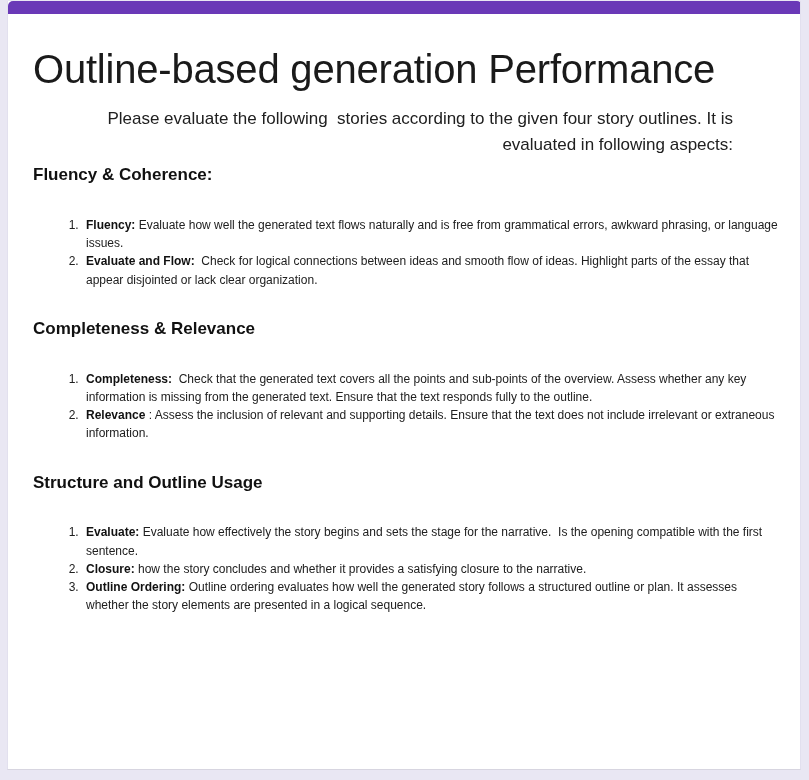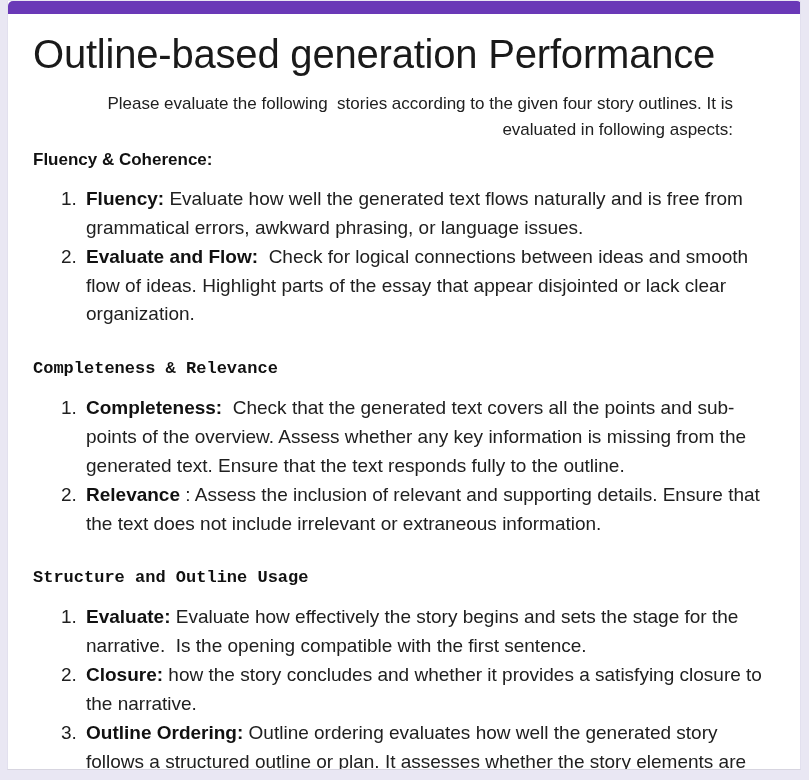--- a/index.html
+++ b/index.html
@@ -38,21 +38,21 @@
     border-top-left-radius: 5px;
     border-top-right-radius: 5px;
   }
 
   #doc-body {
     position: absolute;
     left: 0;
     top: 13px;
     right: 0;
     bottom: 0;
-    padding: 1px 22px 0 25px;
+    padding: 16px 22px 0 25px;
     box-sizing: border-box;
   }
 
   .page-title {
     margin: 0;
     padding-top: 16px;
     font-size: 40px;
     font-weight: 400;
     line-height: 1.16;
     color: #1a1a1a;
@@ -71,27 +71,26 @@
   .section-heading {
     margin: 4px 0 0 0;
     font-size: 17px;
     font-weight: bold;
     line-height: 1.52;
     color: #111111;
   }
 
   .section-heading.spaced {
     margin-top: 27px;
-    font-family: Liberation Mono, monospace;
   }
 
   ol.steps {
-    margin: 12px 0 0 0;
+    margin: 28px 0 0 0;
     padding-left: 49px;
-    font-size: 19px;
+    font-size: 12px;
     line-height: 1.52;
     color: #202020;
   }
 
   ol.steps li {
     margin: 0 0 0 0;
     padding-left: 4px;
   }
 
   ol.steps li .lead {

